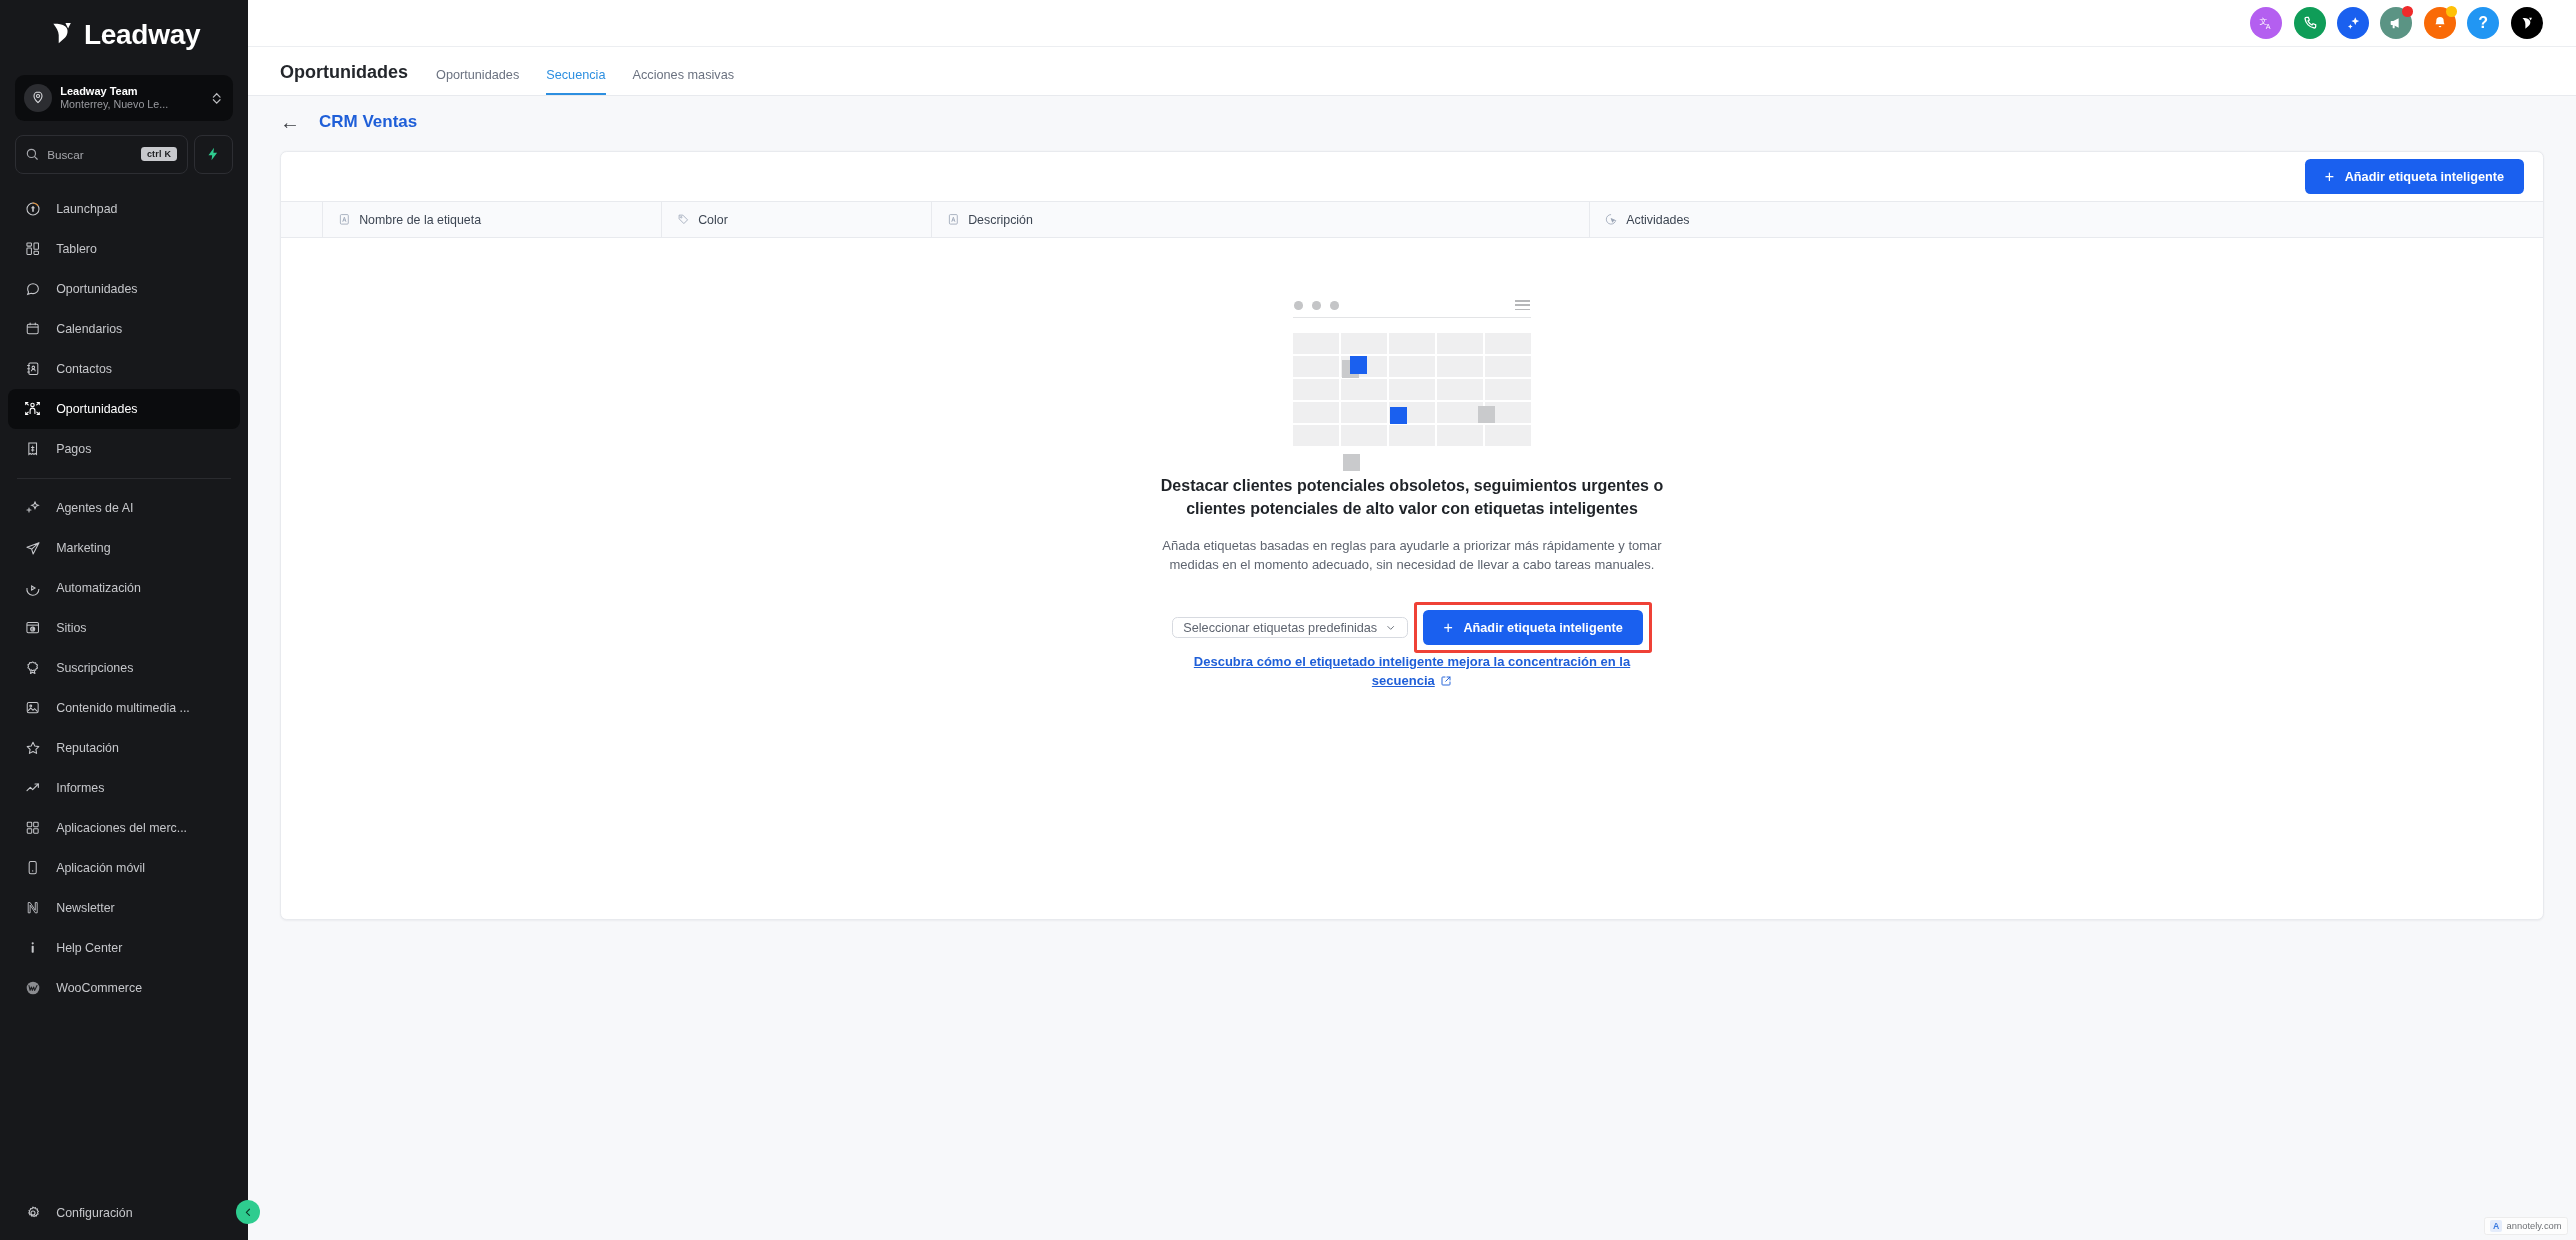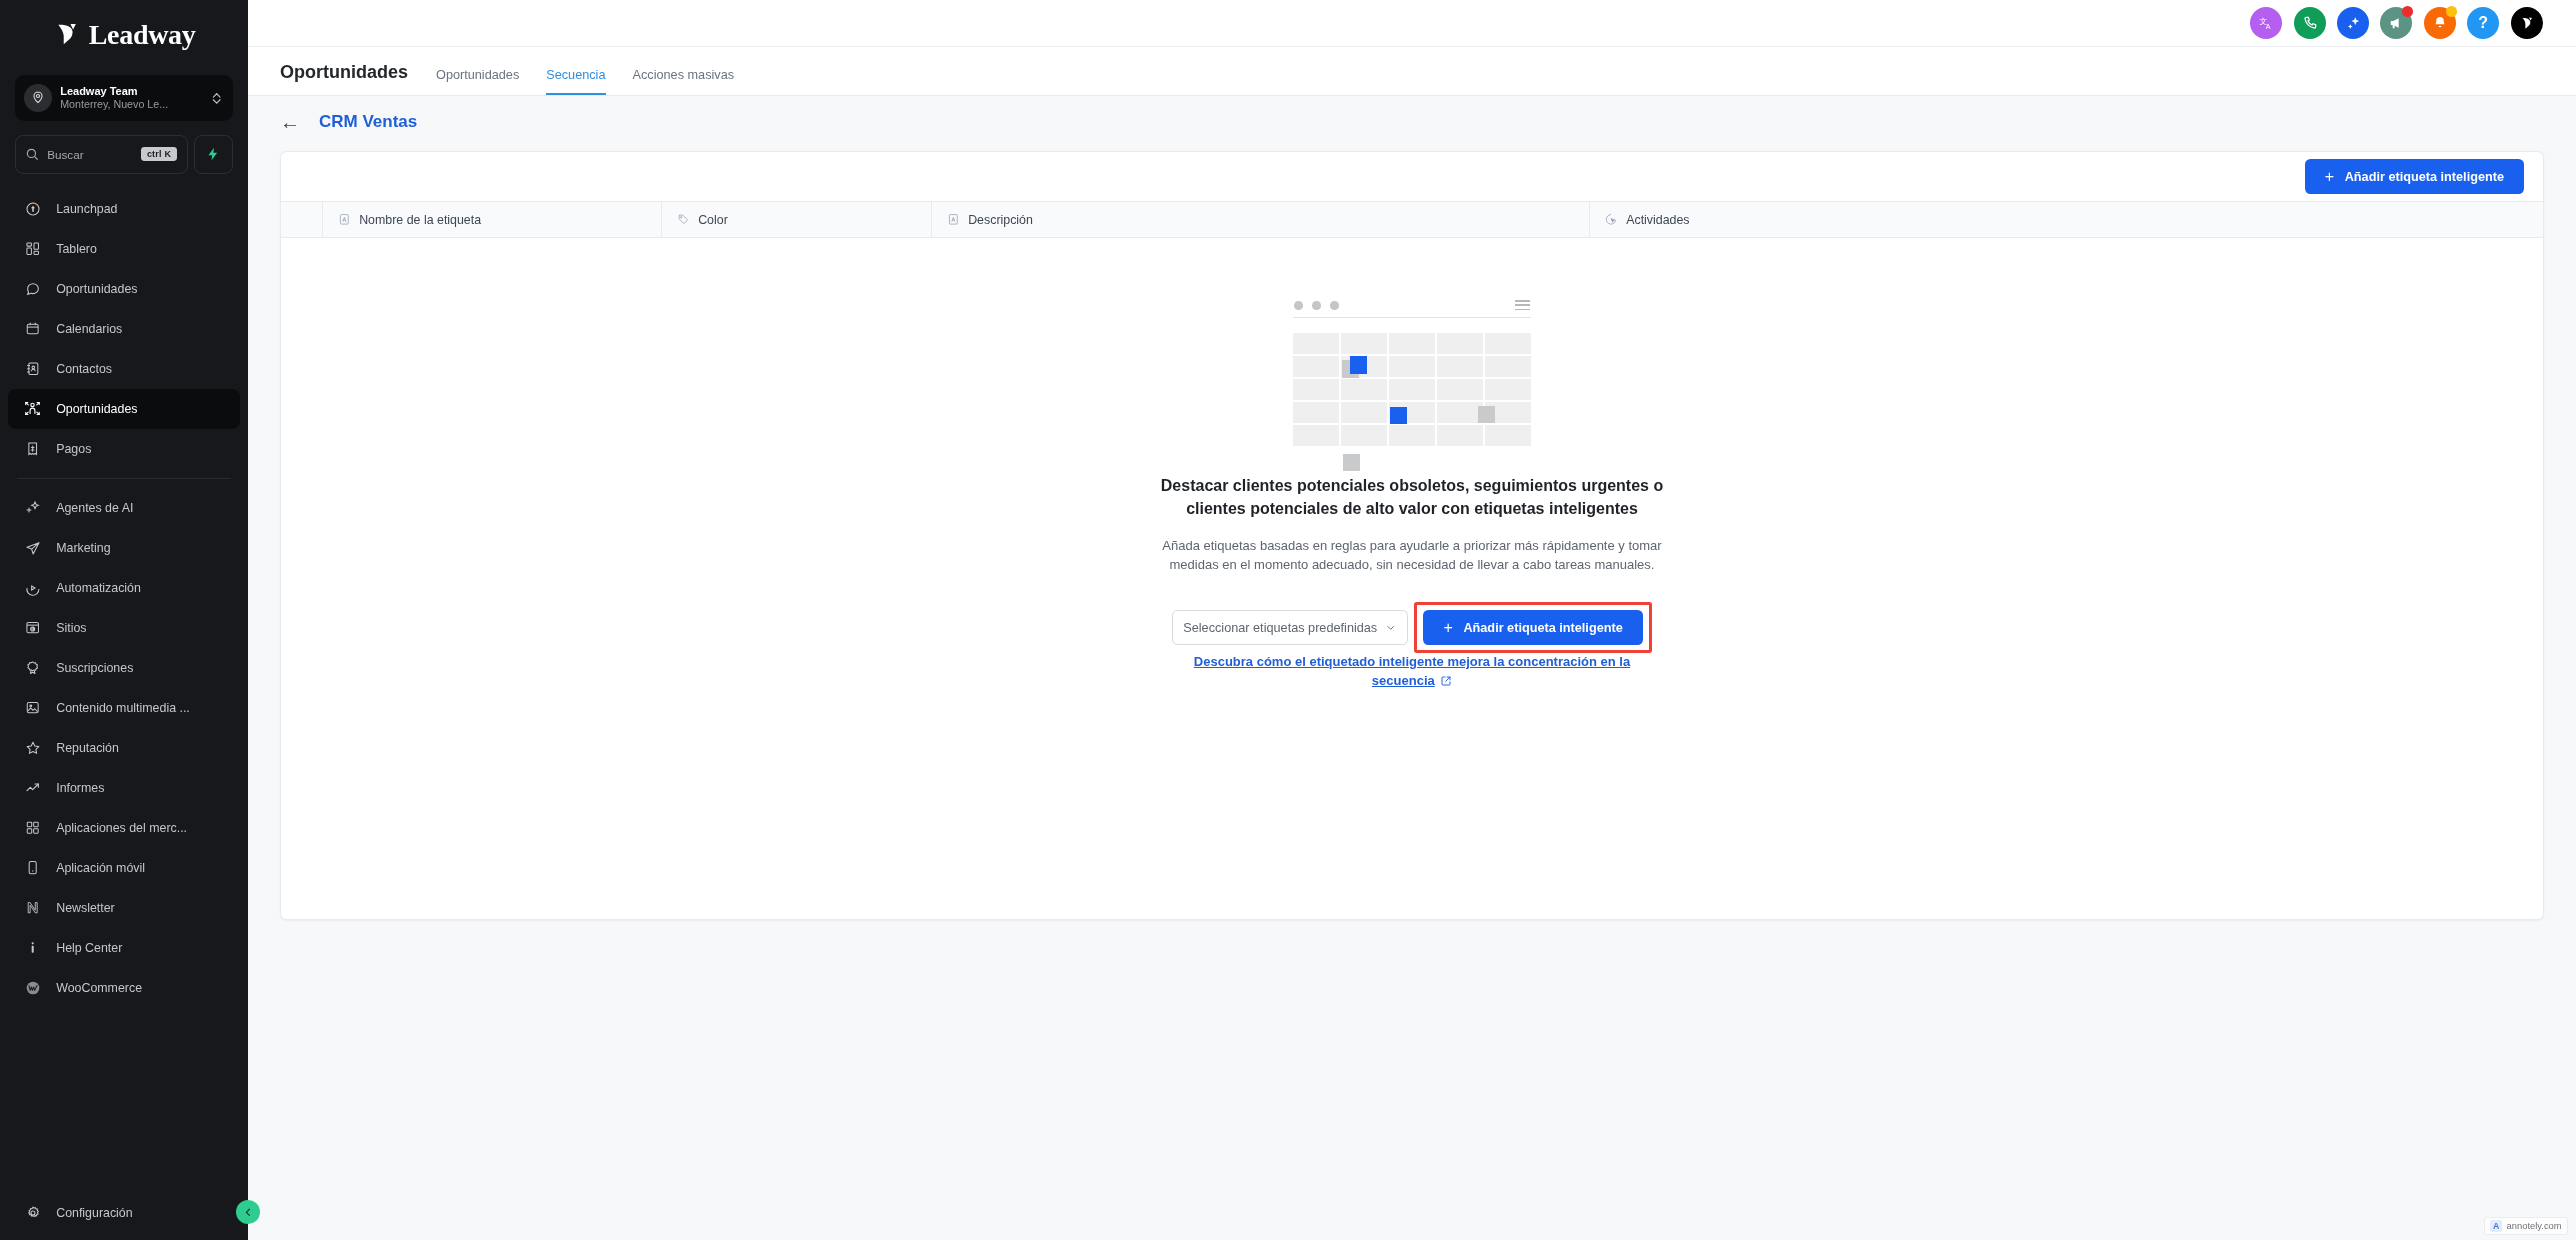--- a/index.html
+++ b/index.html
@@ -12,21 +12,21 @@
   .app { display: flex; width: 2576px; height: 1240px; }
 
   
   .sidebar {
     width: 248px; min-width: 248px; height: 1240px;
     background: #17181b; color: #c9cace;
     display: flex; flex-direction: column;
     position: relative;
   }
   .brand { height: 70px; display: flex; align-items: center; justify-content: center; }
-  .brand-logo { display: flex; align-items: center; gap: 6.7px; font-family: Liberation Serif, serif; }
+  .brand-logo { display: flex; gap: 6.7px; }
   .brand-mark { width: 29.5px; height: 29.5px; display: block; }
   .brand-text { color: #fff; font-size: 28px; font-weight: 600; letter-spacing: -0.3px; }
 
   .workspace {
     margin: 5.4px 14.8px 0 14.8px; height: 46px;
     background: #0b0c0e; border-radius: 9.4px;
     display: flex; align-items: center; padding: 0 9.4px; gap: 8px;
   }
   .ws-avatar {
     width: 28px; height: 28px; min-width: 28px; border-radius: 50%;
@@ -142,21 +142,21 @@
   .empty-title {
     margin-top: 29.5px; width: 537px; text-align: center;
     font-size: 16px; font-weight: 700; color: #1f2328; line-height: 1.42;
   }
   .empty-sub {
     margin-top: 14.8px; width: 513px; text-align: center;
     font-size: 13px; color: #5f6570; line-height: 1.5;
   }
   .actions { margin-top: 27px; display: flex; align-items: center; gap: 5.4px; position: relative; }
   .select {
-    height: 35px; border: 0.7px solid #d7dae0; border-radius: 5.4px; background: #fff;
+    height: 21px; border: 0.7px solid #d7dae0; border-radius: 5.4px; background: #fff;
     display: flex; align-items: center; gap: 8px; padding: 0 10.7px;
     color: #5f6570; font-size: 12.7px; white-space: nowrap;
   }
   .hilite {
     border: 3.4px solid #ef4136; border-radius: 2.7px; padding: 5.4px 6.7px;
     display: flex; align-items: center; background: #fff;
   }
   .link-row { width: 490px; text-align: center; position: relative; }
   .deep-link { color: #1f5fd8; font-size: 13px; font-weight: 700; line-height: 1.45; }
   .ext-ico { display: inline-block; vertical-align: -2px; margin-left: 5.4px; }

